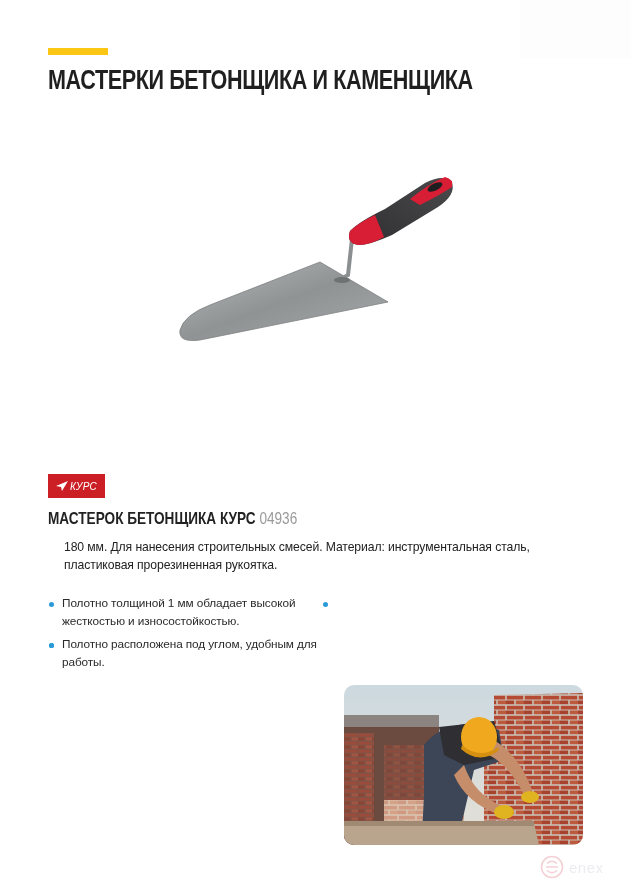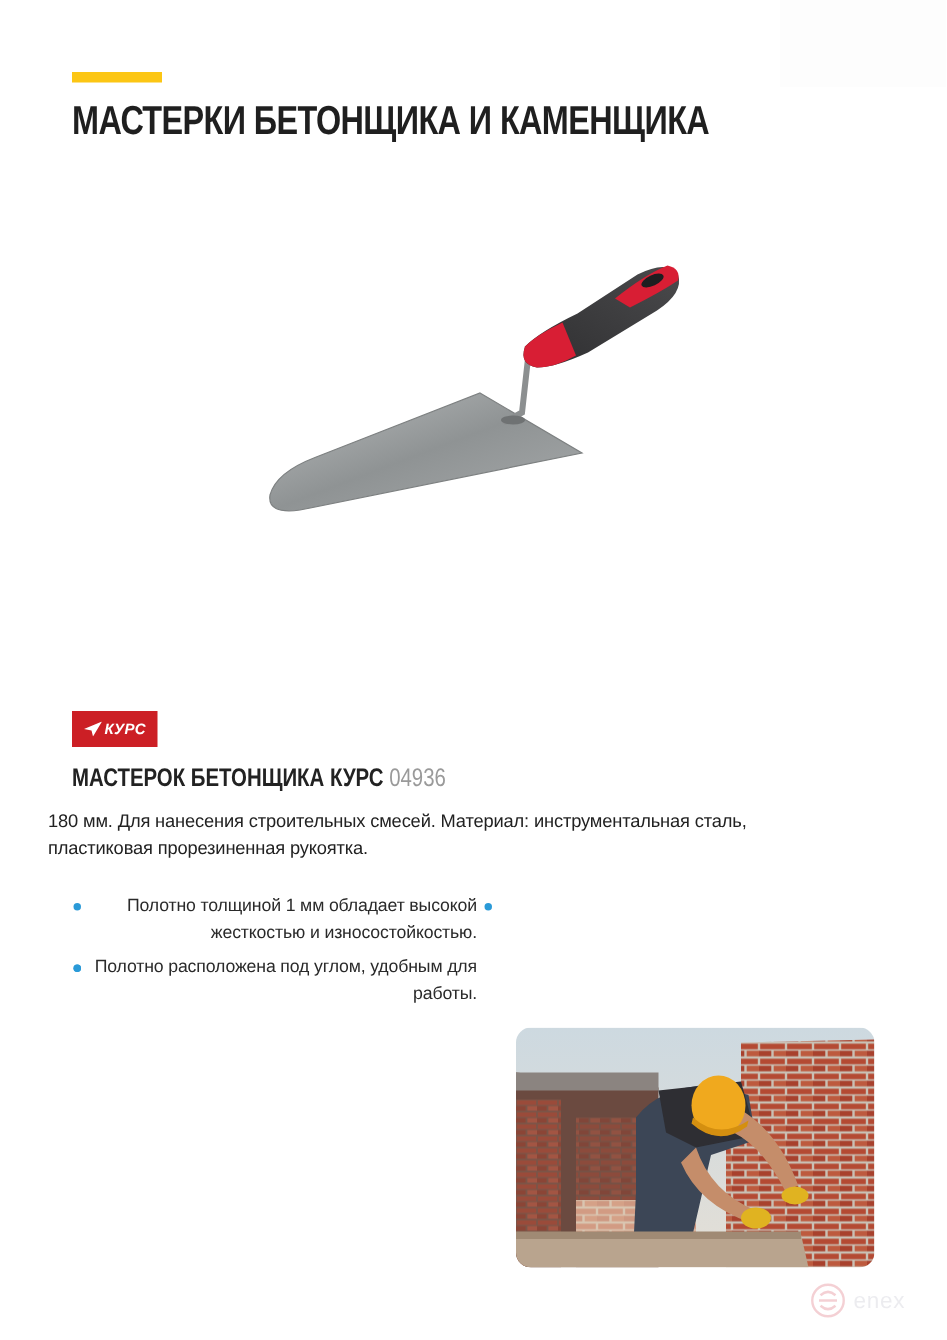--- a/index.html
+++ b/index.html
@@ -60,21 +60,21 @@
       width: 57px;
       height: 24px;
       background: #cc1f25;
       display: flex;
       align-items: center;
       justify-content: center;
       gap: 2px;
     }
     .brand-logo .logo-text {
       color: #ffffff;
-      font-weight: 700;
+      font-weight: 400;
       font-style: italic;
       font-size: 10px;
       letter-spacing: 0.2px;
     }
     .product-title {
       position: absolute;
       left: 48px;
       top: 508px;
       margin: 0;
       font-weight: 700;
@@ -84,36 +84,35 @@
       transform-origin: left center;
       white-space: nowrap;
       line-height: 22px;
     }
     .product-title .sku {
       font-weight: 400;
       color: #9a9a9a;
     }
     .description {
       position: absolute;
-      left: 32px;
+      left: 64px;
       top: 538px;
       width: 530px;
       margin: 0;
       font-size: 12.2px;
       line-height: 18px;
       color: #222222;
       letter-spacing: -0.1px;
     }
     .bullets {
       position: absolute;
       top: 595px;
       list-style: none;
       margin: 0;
       padding: 0;
-      text-align: right;
     }
     .bullets.col-left { left: 48px; width: 270px; }
     .bullets.col-right { left: 322px; width: 240px; }
     .bullets li {
       position: relative;
       padding-left: 14px;
       font-size: 11.8px;
       line-height: 17.5px;
       color: #2a2a2a;
       margin-bottom: 6px;

